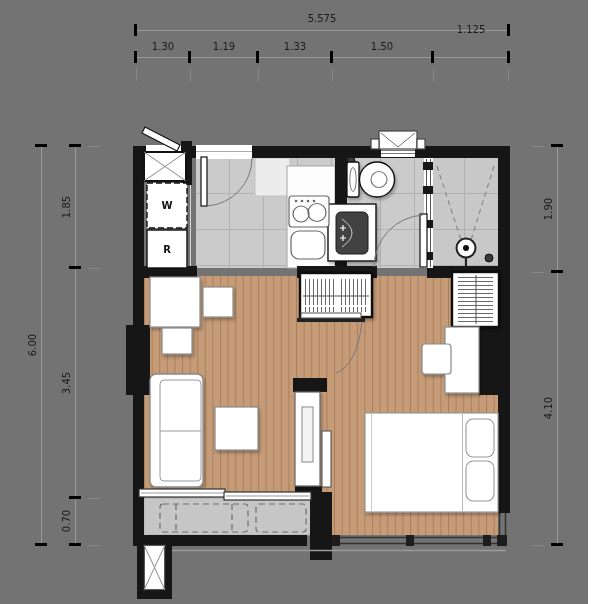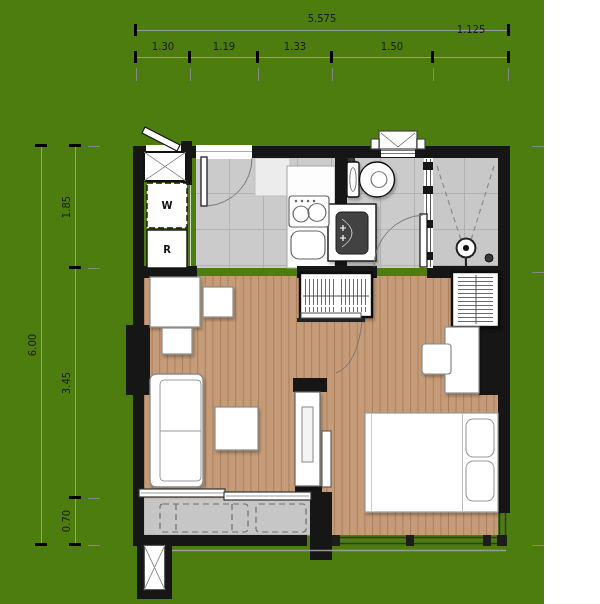--- a/index.html
+++ b/index.html
@@ -1,16 +1,16 @@
 <!DOCTYPE html>
 <html><head>
 <meta charset="utf-8">
 <style>
   html,body{margin:0;padding:0;background:#fff;}
-  .canvas{position:relative;width:544px;height:604px;background:#4d7c0f;overflow:hidden;
+  .canvas{position:relative;width:588px;height:604px;background:#737373;overflow:hidden;
           font-family:"DejaVu Sans","Liberation Sans",sans-serif;}
   .dlabel{position:absolute;font-size:10px;color:#1a1a1a;width:44px;text-align:center;line-height:12px;}
   .vlabel{position:absolute;font-size:10px;color:#1a1a1a;width:40px;height:12px;text-align:center;
           transform:rotate(-90deg);transform-origin:center;line-height:12px;}
   .hline{position:absolute;height:1px;background:#9a9a9a;}
   .vline{position:absolute;width:1px;background:#9a9a9a;}
   .vtick{position:absolute;width:3px;height:12px;background:#000;}
   .htick{position:absolute;width:12px;height:3px;background:#000;}
   .tthin{position:absolute;width:1px;height:13px;background:#888;}
   .sthin{position:absolute;width:12px;height:1px;background:#888;}
@@ -29,21 +29,21 @@
   <div class="hline" style="left:136px;top:57px;width:373px;"></div>
   <div class="vtick" style="left:134px;top:51px;"></div>
   <div class="vtick" style="left:188px;top:51px;"></div>
   <div class="vtick" style="left:256px;top:51px;"></div>
   <div class="vtick" style="left:330px;top:51px;"></div>
   <div class="vtick" style="left:431px;top:51px;"></div>
   <div class="vtick" style="left:507px;top:51px;"></div>
   <div class="dlabel" style="left:141px;top:41px;">1.30</div>
   <div class="dlabel" style="left:202px;top:41px;">1.19</div>
   <div class="dlabel" style="left:273px;top:41px;">1.33</div>
-  <div class="dlabel" style="left:370px;top:41px;">1.50</div>
+  <div class="dlabel" style="left:360px;top:41px;">1.50</div>
   <div class="dlabel" style="left:449px;top:24px;">1.125</div>
   <div class="tthin" style="left:136px;top:68px;"></div>
   <div class="tthin" style="left:190px;top:68px;"></div>
   <div class="tthin" style="left:258px;top:68px;"></div>
   <div class="tthin" style="left:332px;top:68px;"></div>
   <div class="tthin" style="left:433px;top:68px;"></div>
   <div class="tthin" style="left:508px;top:68px;"></div>
 
   <div class="vline" style="left:41px;top:146px;height:399px;"></div>
   <div class="htick" style="left:35px;top:144px;"></div>

